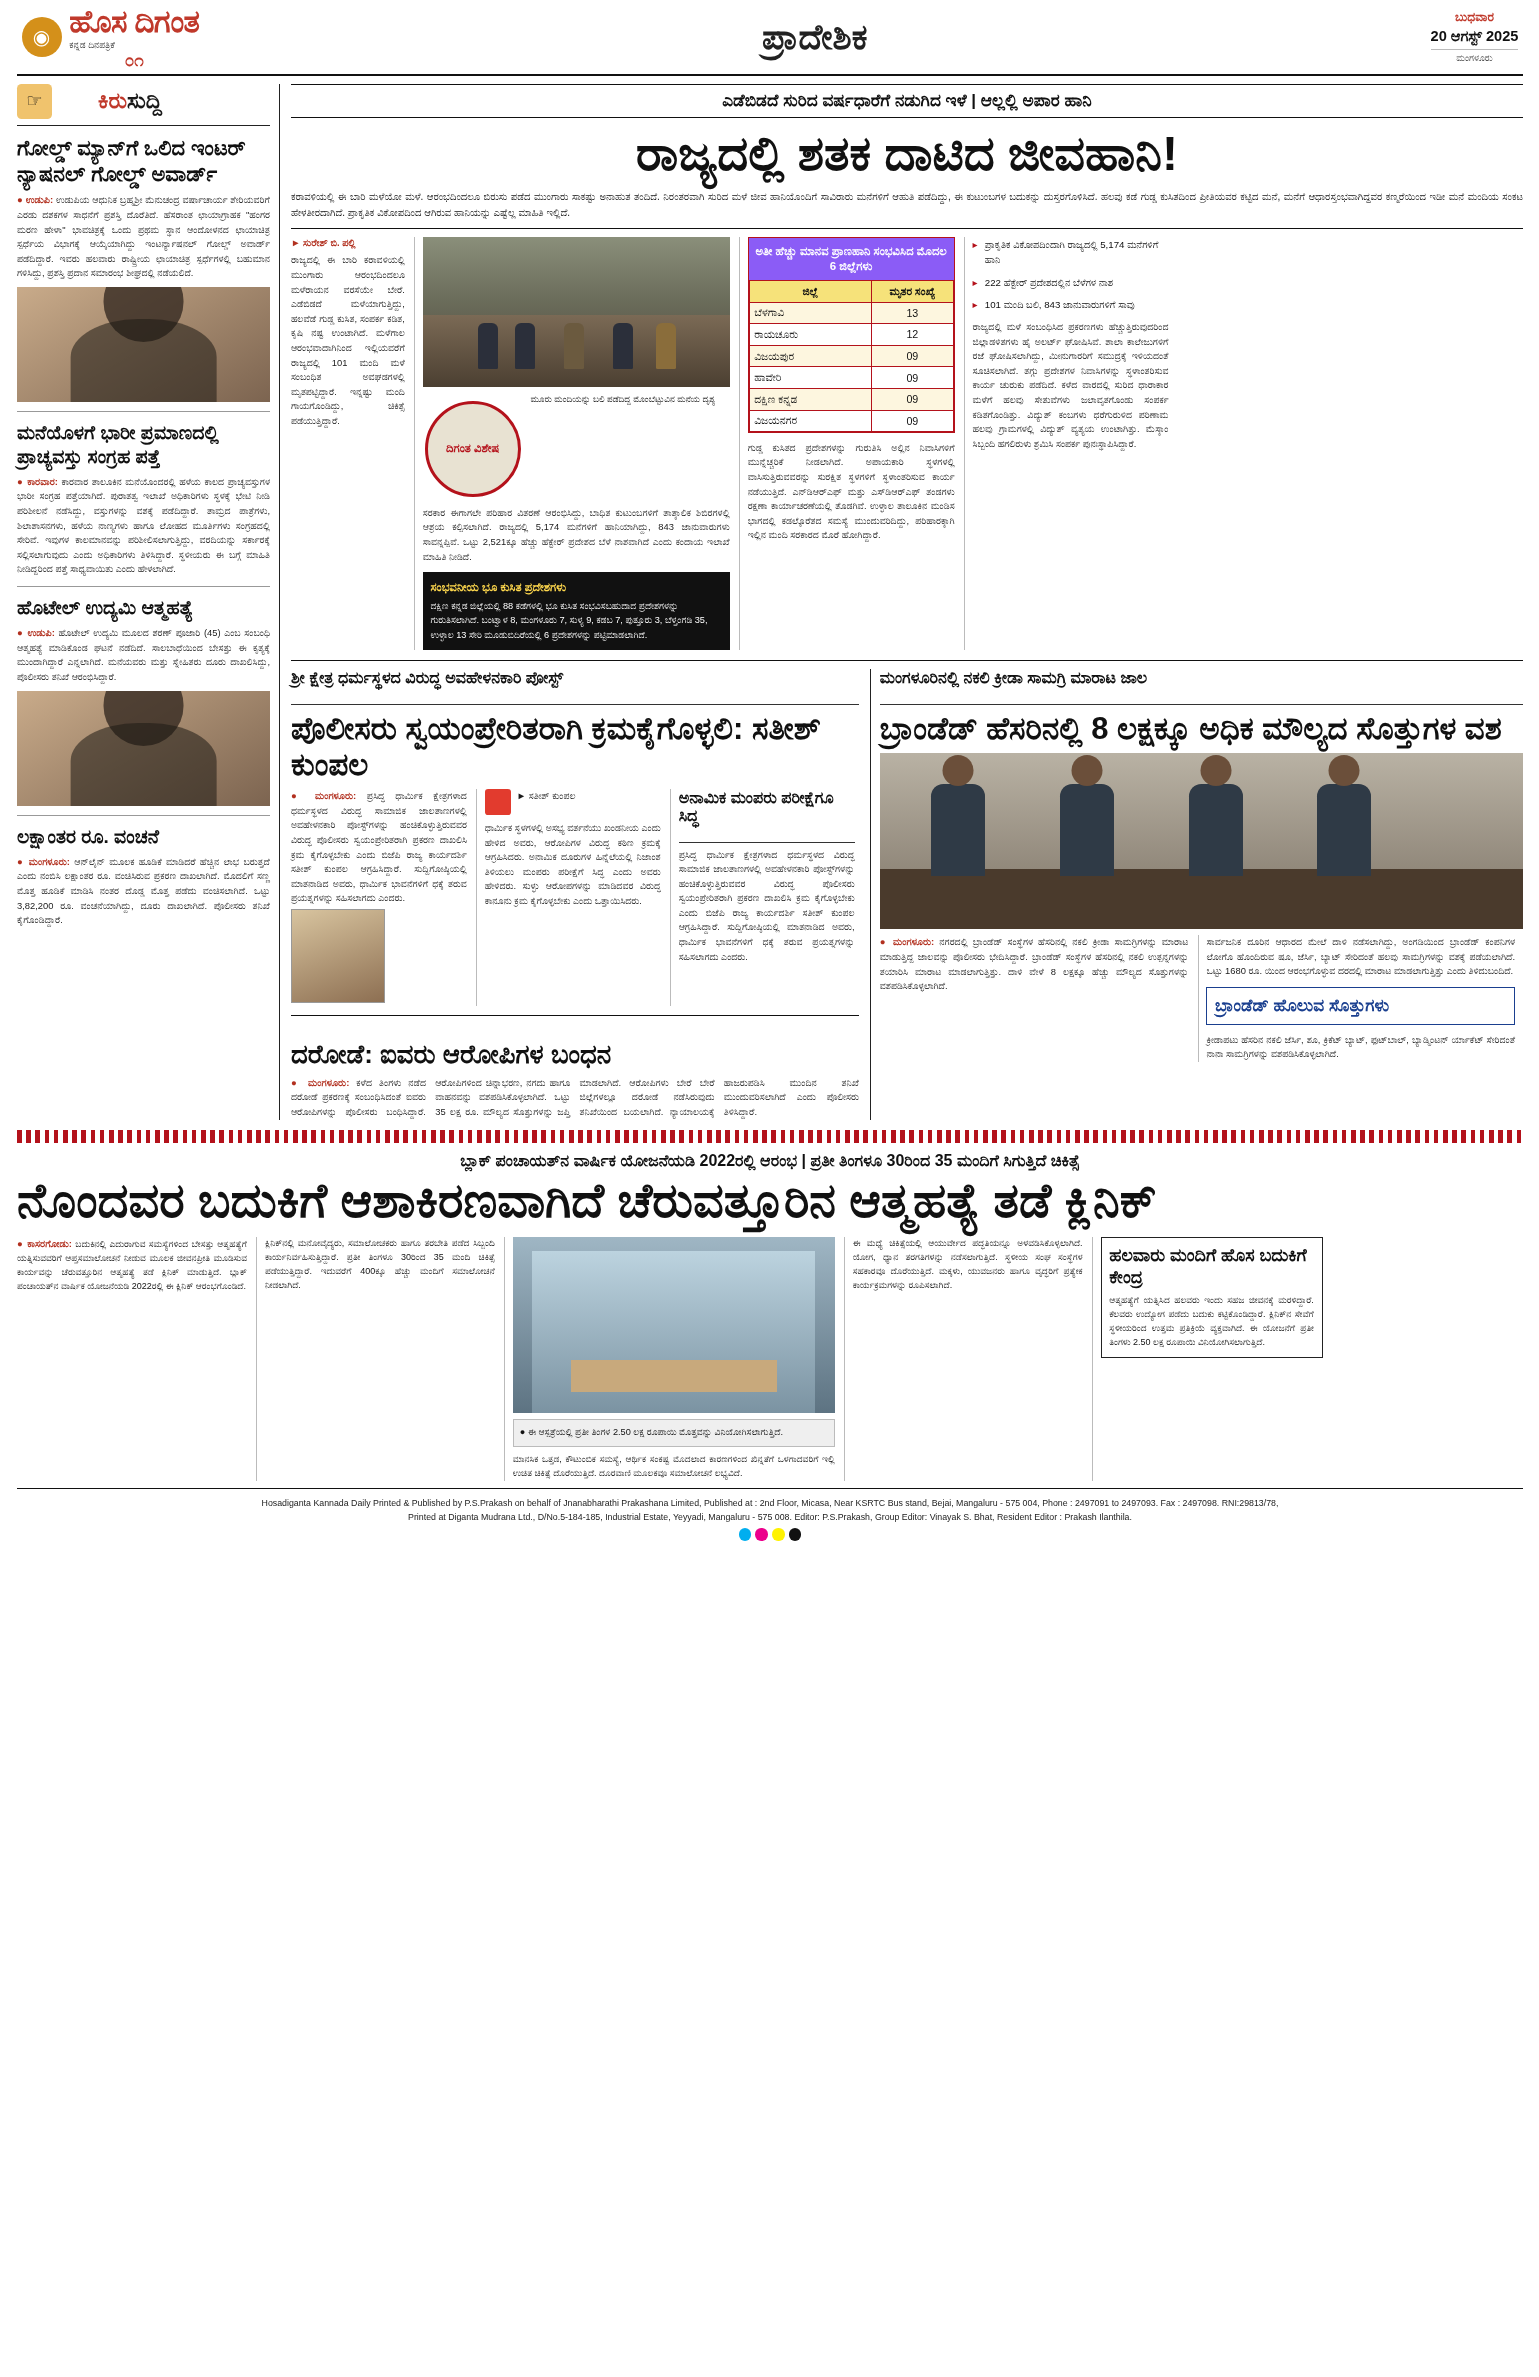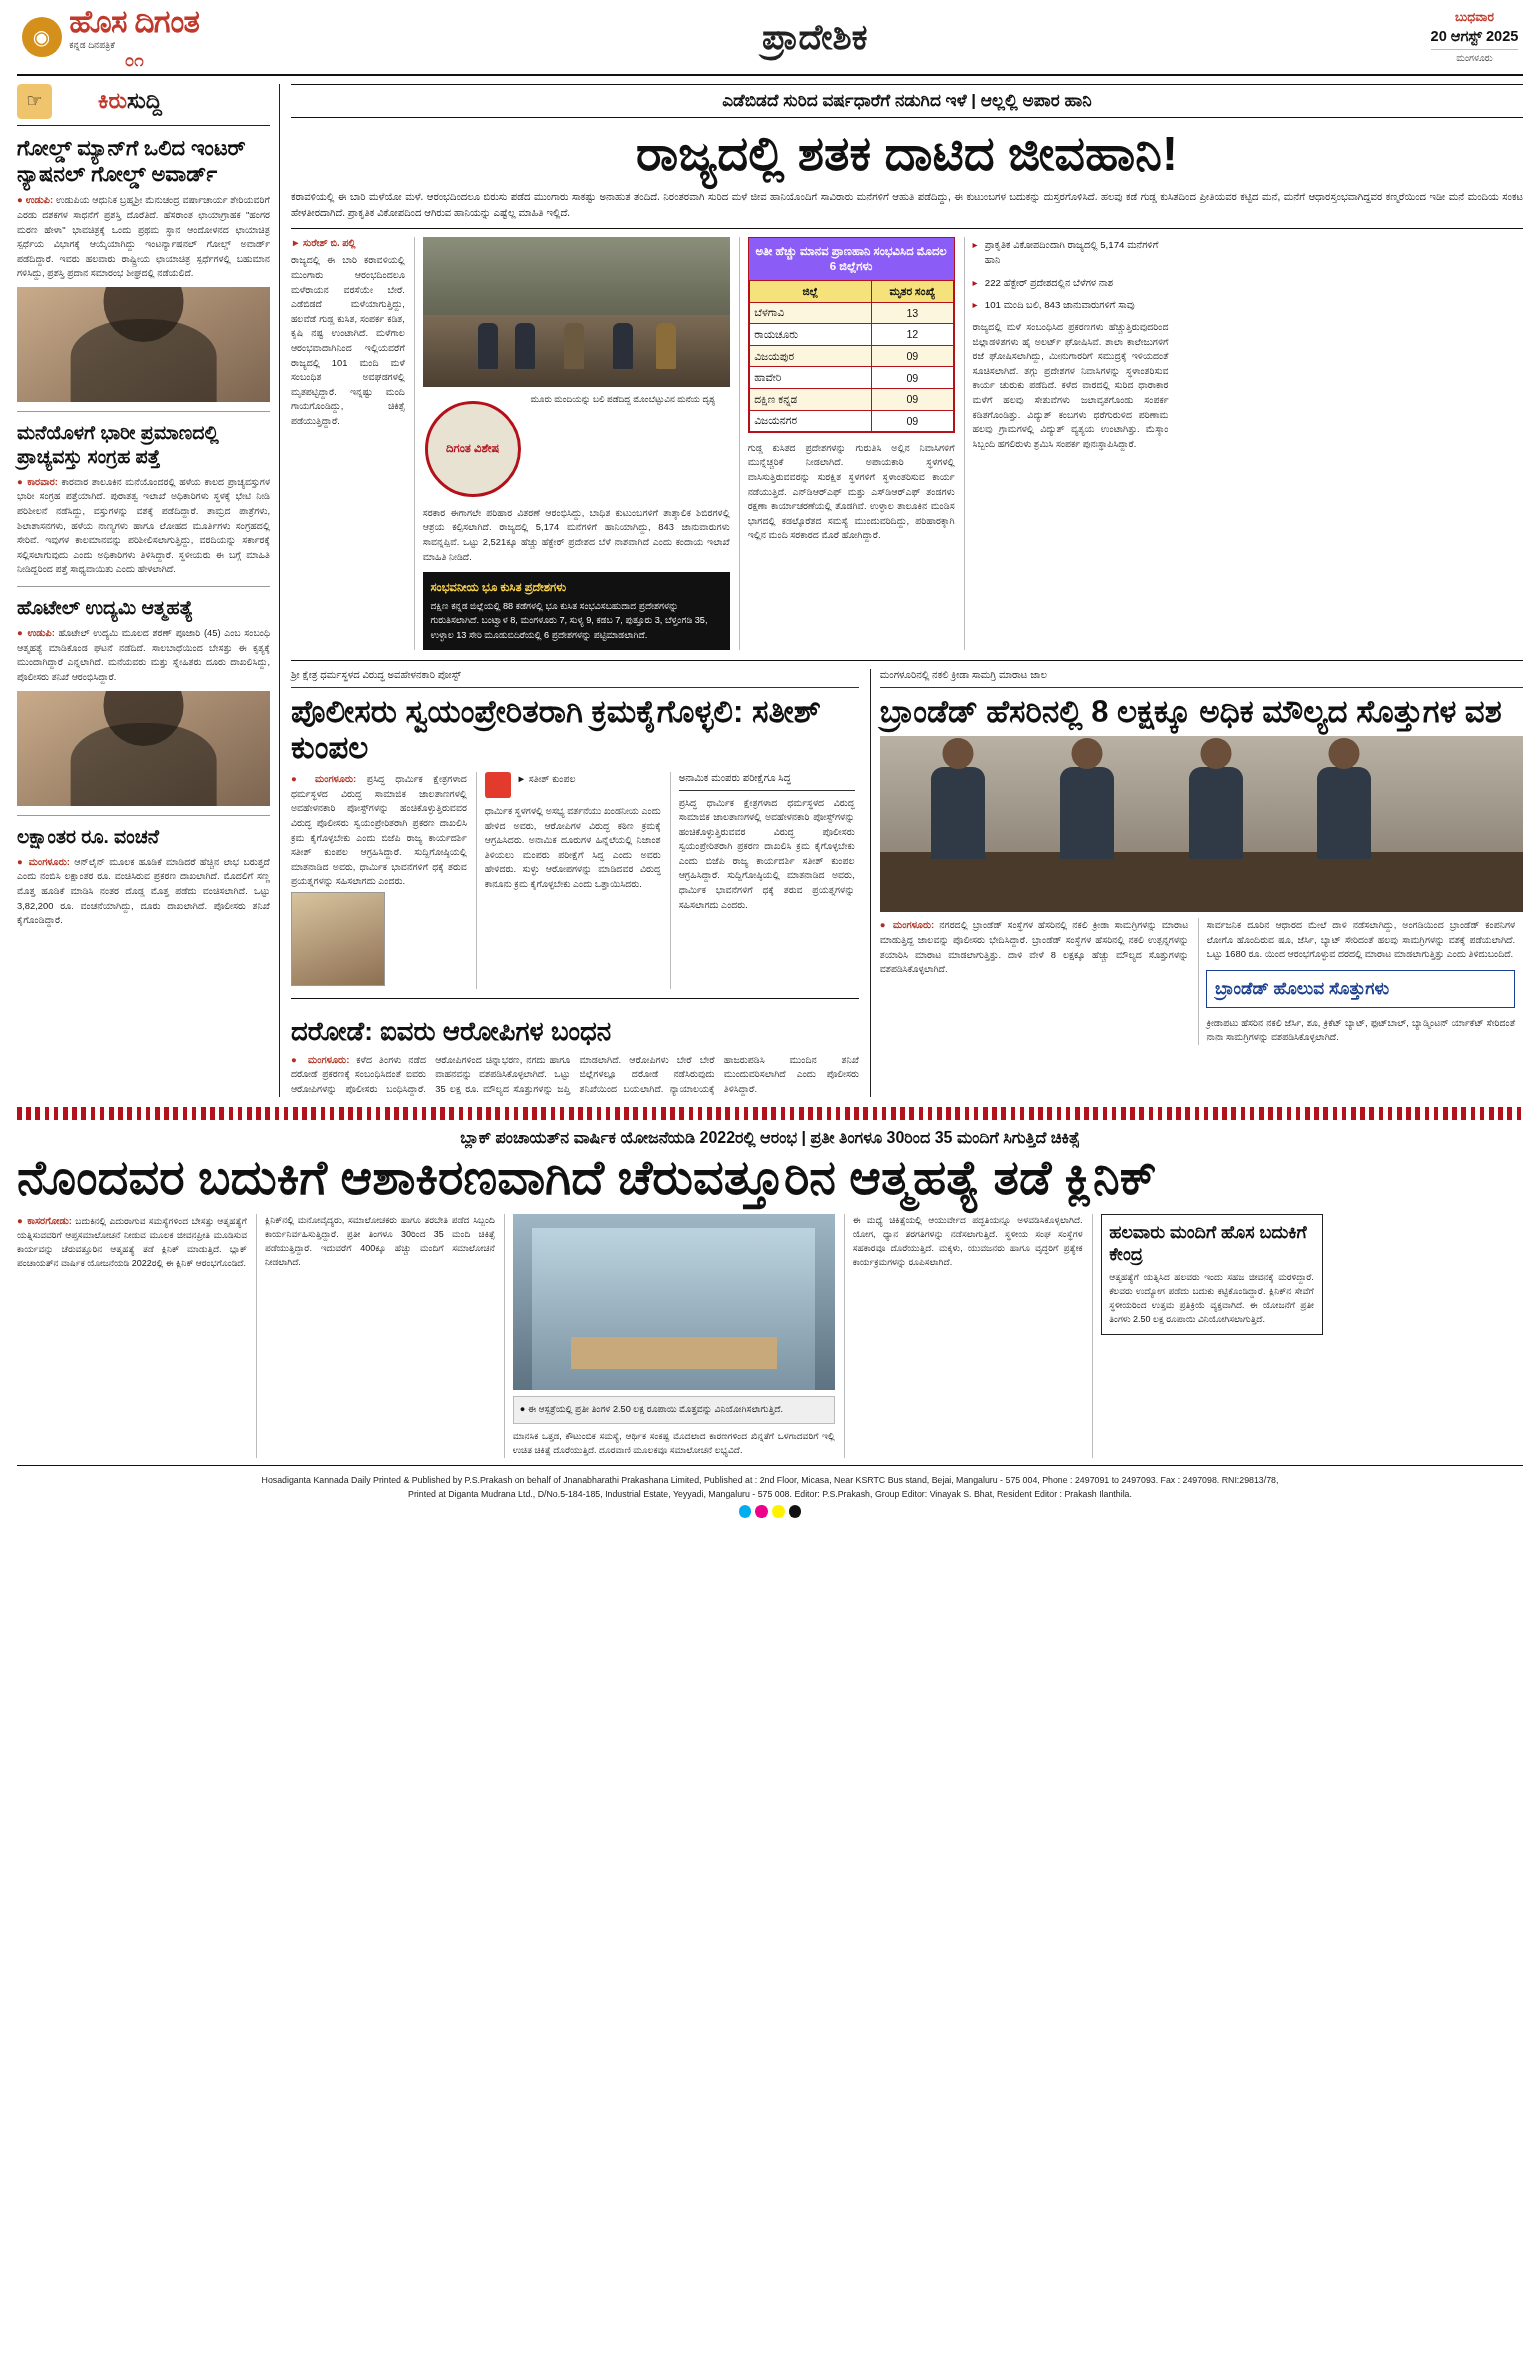--- a/index.html
+++ b/index.html
@@ -69,21 +69,21 @@
 
   .blackbox{background:#111;color:#fff;padding:7.7px;font-size:9.2px;line-height:1.55;margin-top:7.7px;}
   .blackbox h4{margin:0 0 4.6px;font-size:11.5px;color:#ffd84d;line-height:1.3;}
 
   ul.bul{list-style:none;margin:0;padding:0;}
   ul.bul li{font-size:9.7px;line-height:1.55;padding-left:12.3px;position:relative;margin-bottom:7.7px;}
   ul.bul li:before{content:"\25B8";color:#b4121b;position:absolute;left:0;top:0;font-size:10px;}
 
   
   .sec{display:flex;gap:10.7px;margin-top:10.7px;border-top:1.5px solid #111;padding-top:7.7px;}
-  .sub-k{font-size:10px;font-weight:normal;border-bottom:0.8px solid #333;padding-bottom:6px;}
+  .sub-k{font-size:16px;font-weight:bold;border-bottom:0.8px solid #333;padding-bottom:17px;}
   .h2{font-size:31px;font-weight:bold;line-height:1.16;margin:6.1px 0;}
   .h2.sm{font-size:26px;}
   .photo-w{width:100%;height:176px;background:linear-gradient(180deg,#b9b2a4,#7d7366);position:relative;overflow:hidden;}
   .photo-w .desk{position:absolute;left:0;right:0;bottom:0;height:34%;background:#4a3a2c;}
   .photo-w .cop{position:absolute;bottom:30%;width:54px;height:92px;background:#2f3a46;border-radius:12.3px 12.3px 0 0;}
   .photo-w .cop b{position:absolute;top:-29px;left:50%;transform:translateX(-50%);width:31px;height:31px;border-radius:50%;background:#6b4f3a;display:block;}
   .smallphoto{width:92px;height:92px;background:linear-gradient(160deg,#d8c49f,#8d6f52);float:left;margin:3.1px 6.1px 3.1px 0;border:0.8px solid #999;}
   .brandbox{border:1.5px solid #1a3f8f;color:#1a3f8f;font-weight:bold;font-size:17px;text-align:left;padding:7.7px;line-height:1.25;margin:7.7px 0;}
   .tagtop{display:flex;align-items:flex-start;gap:6.1px;}
   .tagtop .sq{width:26px;height:26px;background:#e23b2e;border-radius:3.1px;flex:none;}
@@ -262,21 +262,21 @@
                 <div class="body-k">► ಸತೀಶ್ ಕುಂಪಲ</div>
               </div>
               <div class="body-k" style="margin-top:6.1px">ಧಾರ್ಮಿಕ ಸ್ಥಳಗಳಲ್ಲಿ ಅಸಭ್ಯ ವರ್ತನೆಯು ಖಂಡನೀಯ ಎಂದು ಹೇಳಿದ ಅವರು, ಆರೋಪಿಗಳ ವಿರುದ್ಧ ಕಠಿಣ ಕ್ರಮಕ್ಕೆ ಆಗ್ರಹಿಸಿದರು. ಅನಾಮಿಕ ದೂರುಗಳ ಹಿನ್ನೆಲೆಯಲ್ಲಿ ನಿಜಾಂಶ ತಿಳಿಯಲು ಮಂಪರು ಪರೀಕ್ಷೆಗೆ ಸಿದ್ಧ ಎಂದು ಅವರು ಹೇಳಿದರು. ಸುಳ್ಳು ಆರೋಪಗಳನ್ನು ಮಾಡಿದವರ ವಿರುದ್ಧ ಕಾನೂನು ಕ್ರಮ ಕೈಗೊಳ್ಳಬೇಕು ಎಂದು ಒತ್ತಾಯಿಸಿದರು.</div>
             </div>
             <div style="width:176px" class="col-div">
               <div class="sub-k">ಅನಾಮಿಕ ಮಂಪರು ಪರೀಕ್ಷೆಗೂ ಸಿದ್ಧ</div>
               <div class="body-k" style="margin-top:4.6px">ಪ್ರಸಿದ್ಧ ಧಾರ್ಮಿಕ ಕ್ಷೇತ್ರಗಳಾದ ಧರ್ಮಸ್ಥಳದ ವಿರುದ್ಧ ಸಾಮಾಜಿಕ ಜಾಲತಾಣಗಳಲ್ಲಿ ಅವಹೇಳನಕಾರಿ ಪೋಸ್ಟ್‌ಗಳನ್ನು ಹಂಚಿಕೊಳ್ಳುತ್ತಿರುವವರ ವಿರುದ್ಧ ಪೊಲೀಸರು ಸ್ವಯಂಪ್ರೇರಿತರಾಗಿ ಪ್ರಕರಣ ದಾಖಲಿಸಿ ಕ್ರಮ ಕೈಗೊಳ್ಳಬೇಕು ಎಂದು ಬಿಜೆಪಿ ರಾಜ್ಯ ಕಾರ್ಯದರ್ಶಿ ಸತೀಶ್ ಕುಂಪಲ ಆಗ್ರಹಿಸಿದ್ದಾರೆ. ಸುದ್ದಿಗೋಷ್ಠಿಯಲ್ಲಿ ಮಾತನಾಡಿದ ಅವರು, ಧಾರ್ಮಿಕ ಭಾವನೆಗಳಿಗೆ ಧಕ್ಕೆ ತರುವ ಪ್ರಯತ್ನಗಳನ್ನು ಸಹಿಸಲಾಗದು ಎಂದರು.</div>
             </div>
           </div>
 
-          <div class="h2 sm" style="border-top:1.5px solid #111;padding-top:17px;margin-top:9.2px">ದರೋಡೆ: ಐವರು ಆರೋಪಿಗಳ ಬಂಧನ</div>
+          <div class="h2 sm" style="border-top:1.5px solid #111;padding-top:23px;margin-top:9.2px">ದರೋಡೆ: ಐವರು ಆರೋಪಿಗಳ ಬಂಧನ</div>
           <div class="body-k" style="column-count:4;column-gap:9.2px;">
             <span class="byline">● ಮಂಗಳೂರು:</span>
             <span>ಕಳೆದ ತಿಂಗಳು ನಡೆದ ದರೋಡೆ ಪ್ರಕರಣಕ್ಕೆ ಸಂಬಂಧಿಸಿದಂತೆ ಐವರು ಆರೋಪಿಗಳನ್ನು ಪೊಲೀಸರು ಬಂಧಿಸಿದ್ದಾರೆ. ಆರೋಪಿಗಳಿಂದ ಚಿನ್ನಾಭರಣ, ನಗದು ಹಾಗೂ ವಾಹನವನ್ನು ವಶಪಡಿಸಿಕೊಳ್ಳಲಾಗಿದೆ. ಒಟ್ಟು 35 ಲಕ್ಷ ರೂ. ಮೌಲ್ಯದ ಸೊತ್ತುಗಳನ್ನು ಜಪ್ತಿ ಮಾಡಲಾಗಿದೆ. ಆರೋಪಿಗಳು ಬೇರೆ ಬೇರೆ ಜಿಲ್ಲೆಗಳಲ್ಲೂ ದರೋಡೆ ನಡೆಸಿರುವುದು ತನಿಖೆಯಿಂದ ಬಯಲಾಗಿದೆ. ನ್ಯಾಯಾಲಯಕ್ಕೆ ಹಾಜರುಪಡಿಸಿ ಮುಂದಿನ ತನಿಖೆ ಮುಂದುವರಿಸಲಾಗಿದೆ ಎಂದು ಪೊಲೀಸರು ತಿಳಿಸಿದ್ದಾರೆ.</span>
           </div>
         </div>
 
         <div style="flex:1;border-left:0.8px solid #222;padding-left:9.2px">
           <div class="sub-k">ಮಂಗಳೂರಿನಲ್ಲಿ ನಕಲಿ ಕ್ರೀಡಾ ಸಾಮಗ್ರಿ ಮಾರಾಟ ಜಾಲ</div>
           <div class="h2">ಬ್ರಾಂಡೆಡ್ ಹೆಸರಿನಲ್ಲಿ 8 ಲಕ್ಷಕ್ಕೂ ಅಧಿಕ ಮೌಲ್ಯದ ಸೊತ್ತುಗಳ ವಶ</div>
           <div class="photo-w">

